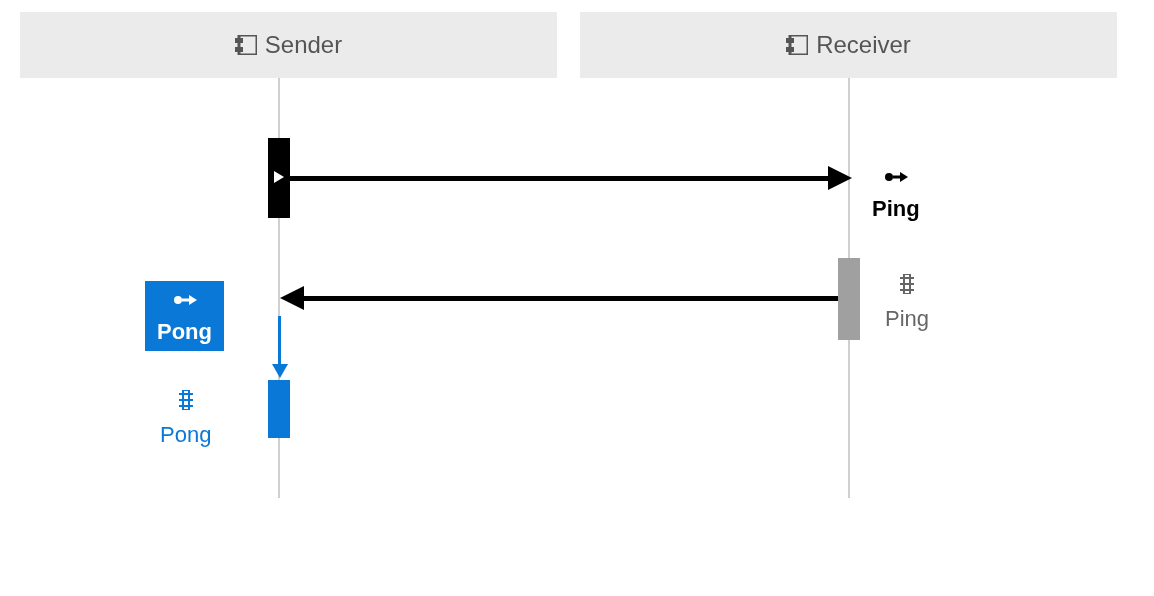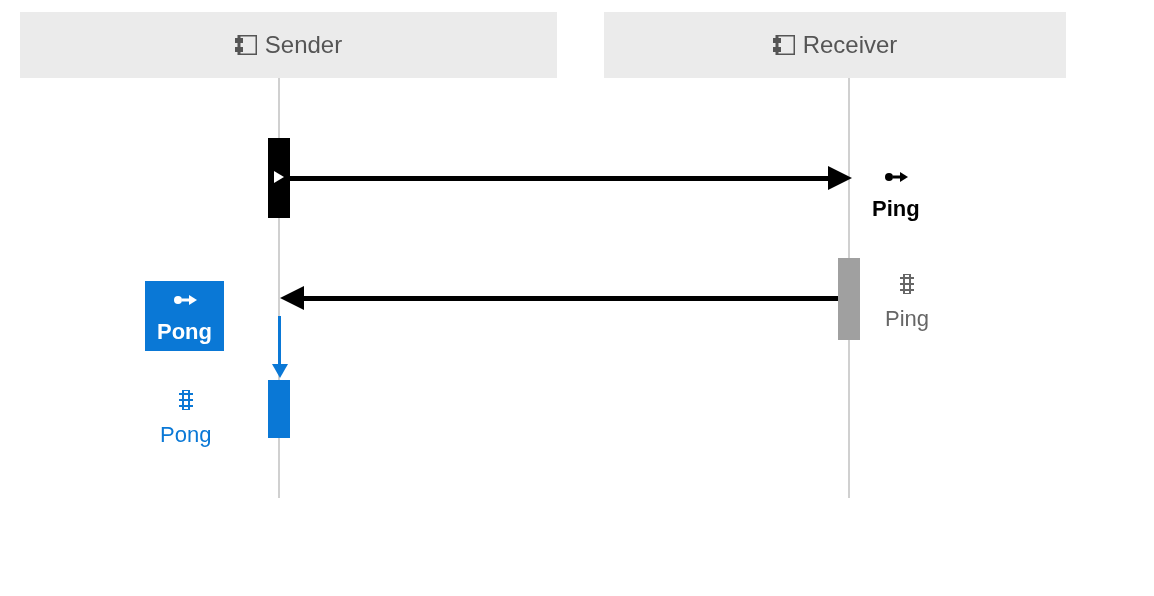--- a/index.html
+++ b/index.html
@@ -101,21 +101,21 @@
     <span class="component-icon">
       <svg width="22" height="20" viewBox="0 0 22 20">
         <rect x="4" y="0" width="18" height="20" fill="none" stroke="#555" stroke-width="3"></rect>
         <rect x="0" y="3" width="8" height="5" fill="#555"></rect>
         <rect x="0" y="12" width="8" height="5" fill="#555"></rect>
       </svg>
     </span>
     <span class="label">Sender</span>
   </div>
 
-  <div class="lifeline-header" style="left:604px; top:12px; width:462px;">
+  <div class="lifeline-header" style="left:580px; top:12px; width:537px;">
     <span class="component-icon">
       <svg width="22" height="20" viewBox="0 0 22 20">
         <rect x="4" y="0" width="18" height="20" fill="none" stroke="#555" stroke-width="3"></rect>
         <rect x="0" y="3" width="8" height="5" fill="#555"></rect>
         <rect x="0" y="12" width="8" height="5" fill="#555"></rect>
       </svg>
     </span>
     <span class="label">Receiver</span>
   </div>
 

